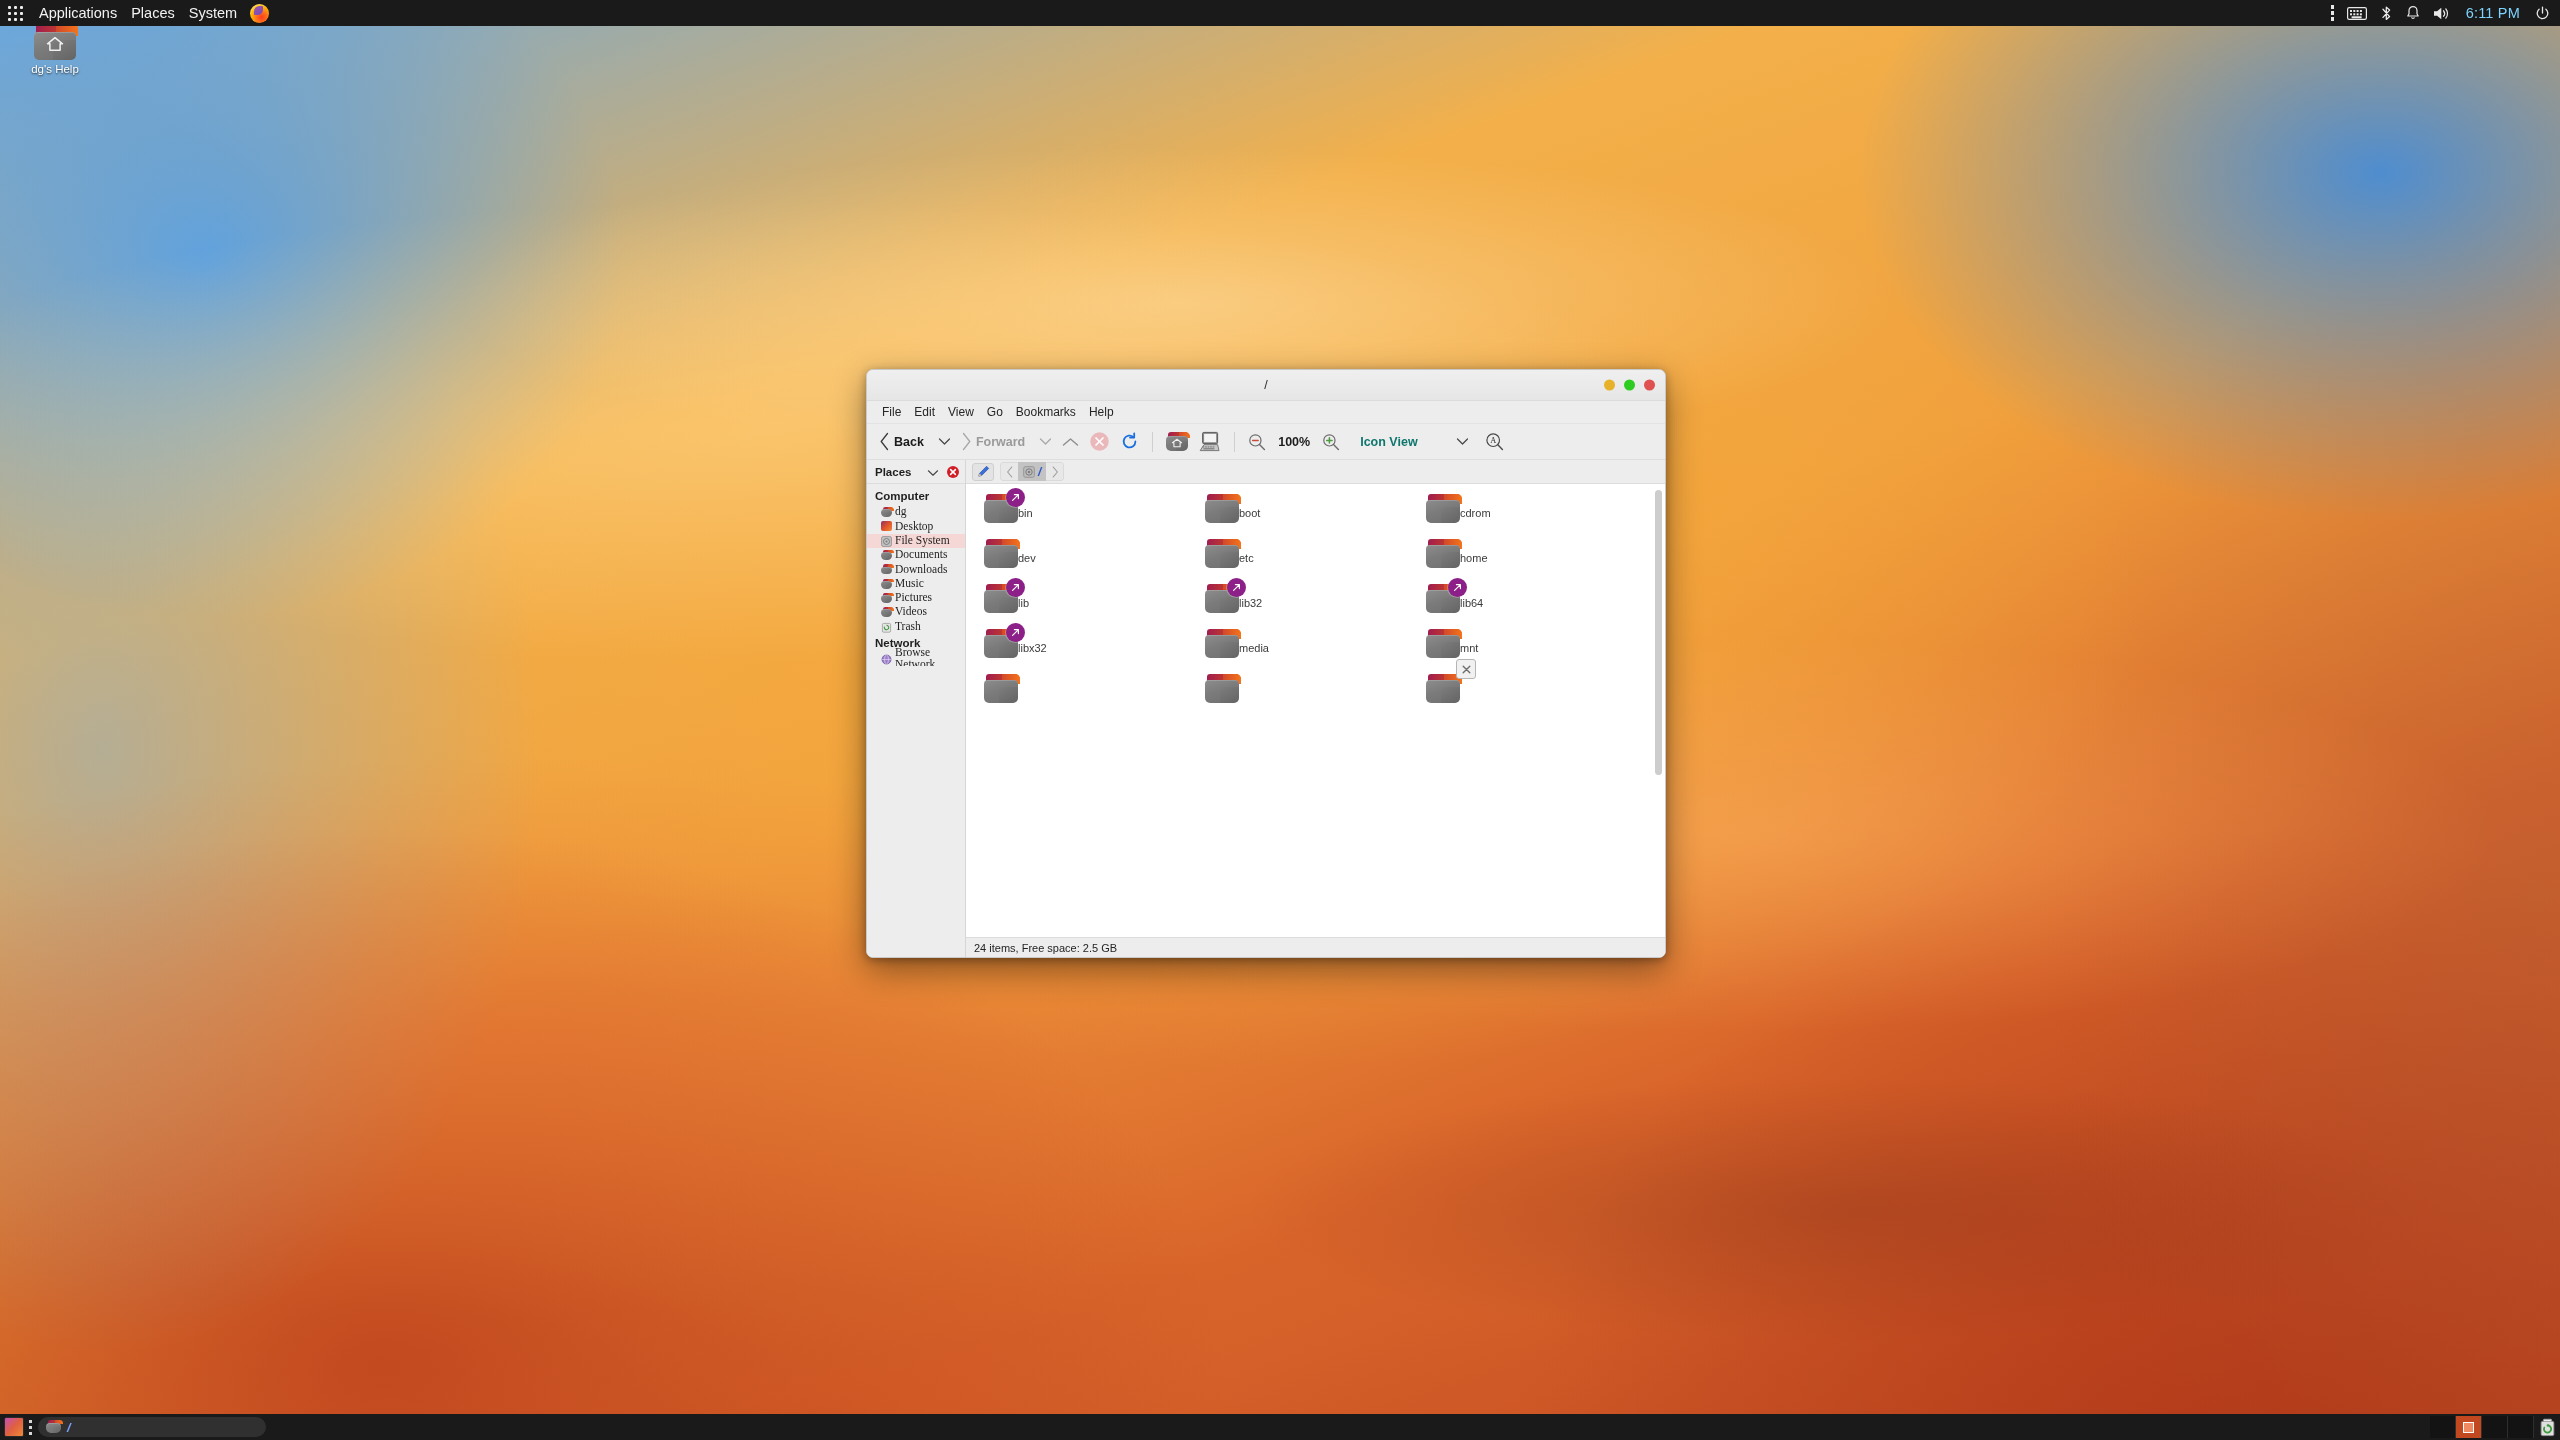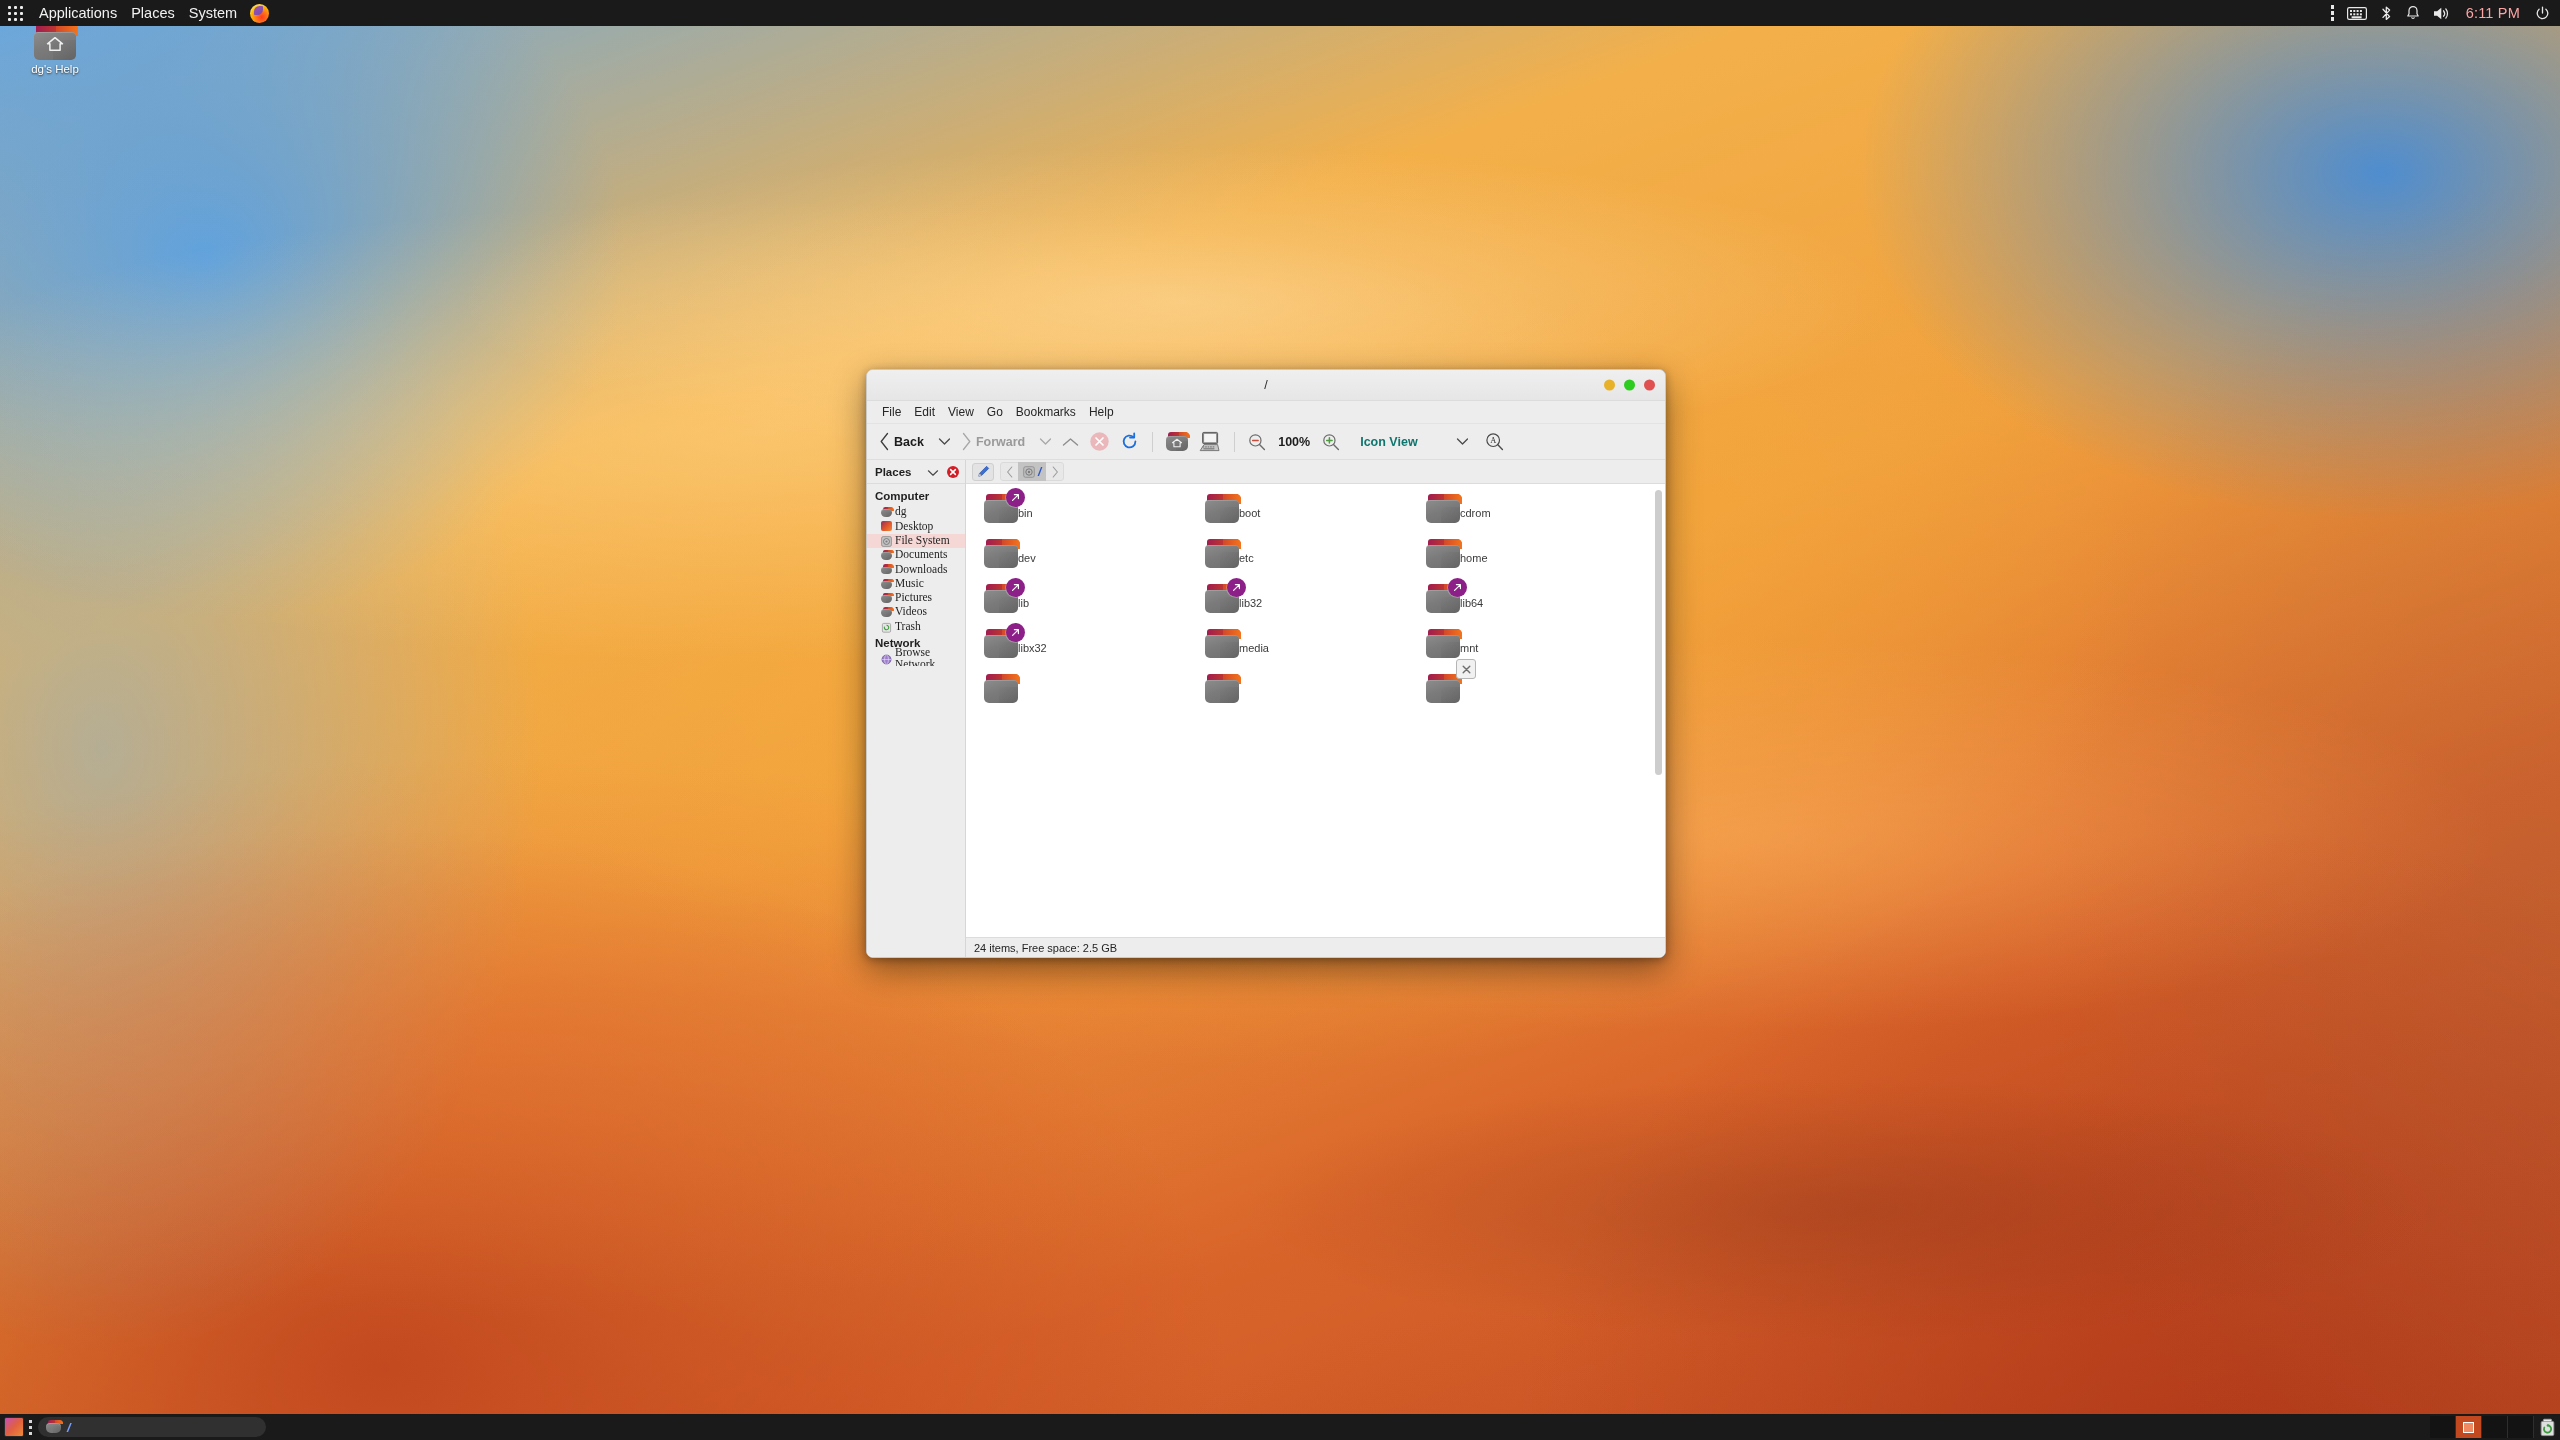--- a/index.html
+++ b/index.html
@@ -58,21 +58,21 @@
     position: relative;
   }
   .ff-icon::after {
     content:""; position:absolute; left:4px; top:2px; width:9px; height:9px;
     border-radius: 60% 10% 60% 10%;
     background: linear-gradient(150deg,#8f3ad0,#5a4fd0);
     opacity:.85;
   }
   #tray { margin-left: auto; display: flex; align-items: center; gap: 13px; padding-right: 10px; }
   .tray-btn { display: flex; align-items: center; justify-content: center; height: 20px; cursor: default; }
-  #clock { font-size: 14.5px; color: #fca5a5; letter-spacing: .2px; padding: 0 2px; }
+  #clock { font-size: 14.5px; color: #7dd3fc; letter-spacing: .2px; padding: 0 2px; }
   .vdots { display:flex; flex-direction:column; gap:2px; }
   .vdots i { width:3px; height:4px; background:#e8e8e8; display:block; }
 
   
   #desktop-icon {
     position: absolute; left: 22px; top: 24px; width: 66px;
     display: flex; flex-direction: column; align-items: center; cursor: default;
   }
   #desktop-icon .label {
     margin-top: 3px; font-size: 11.5px; color: #fff;

